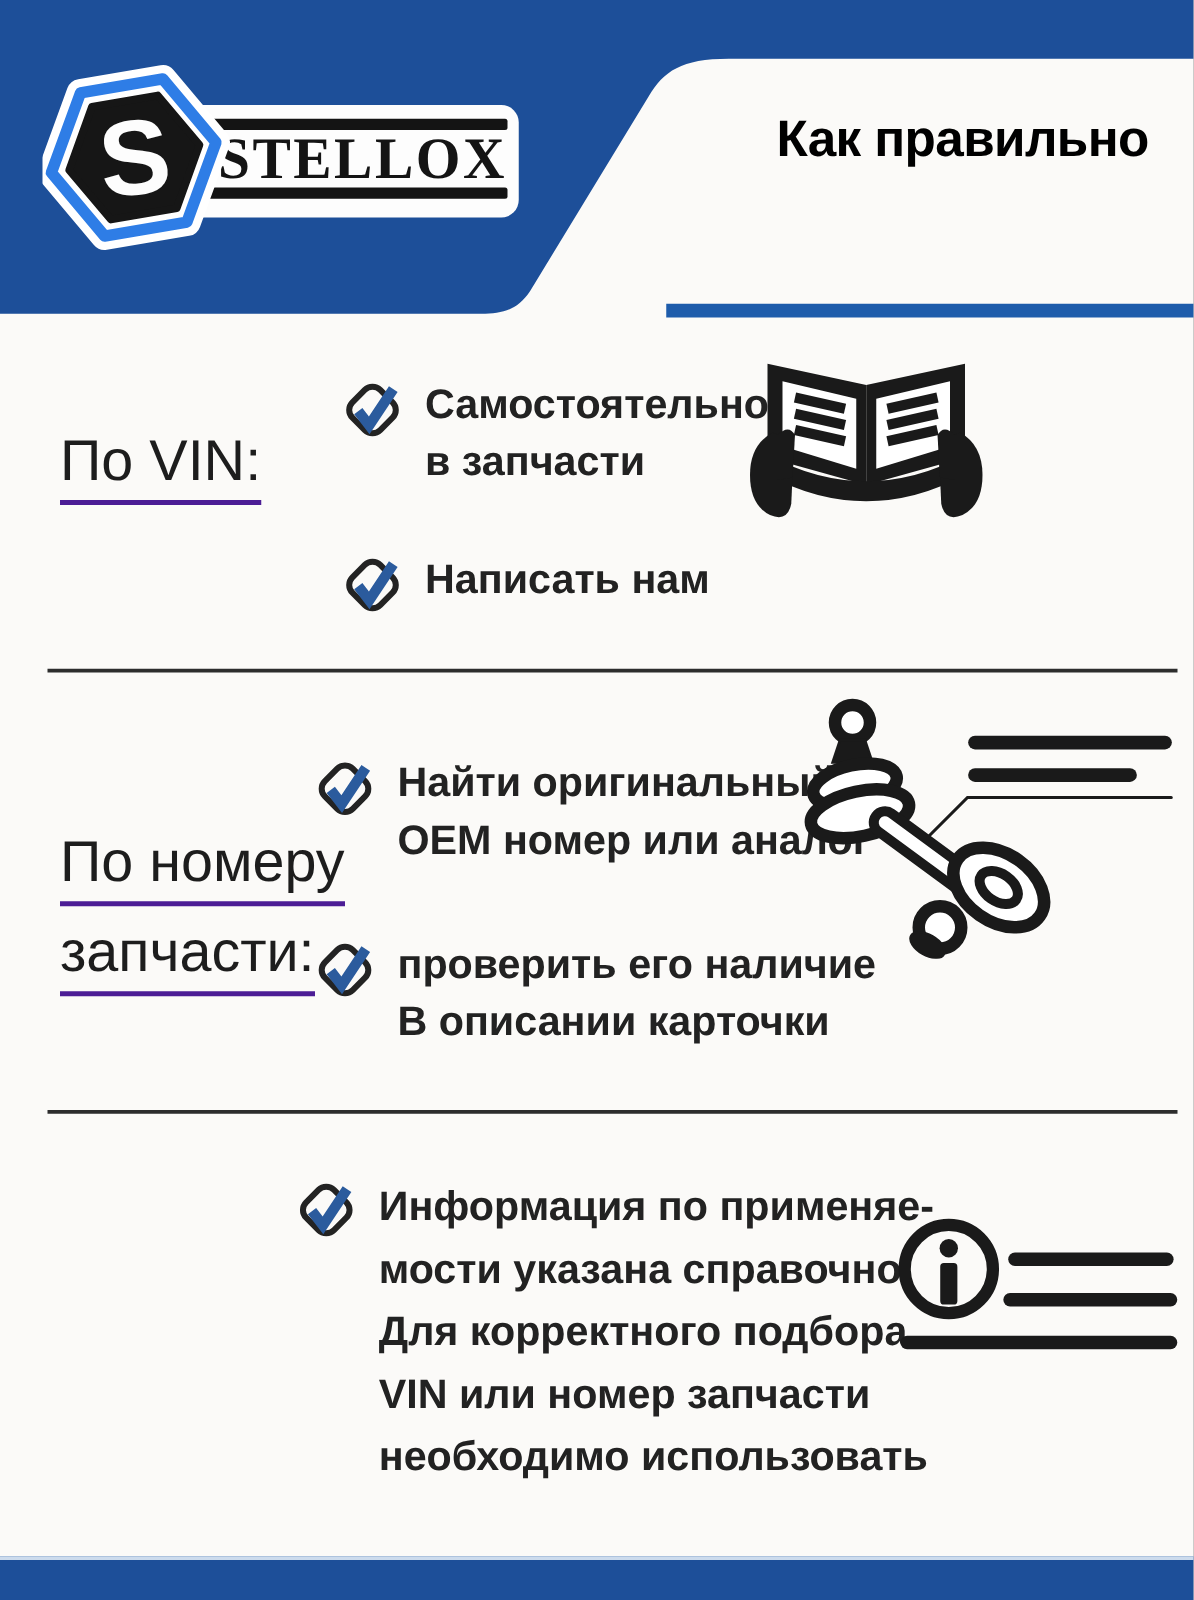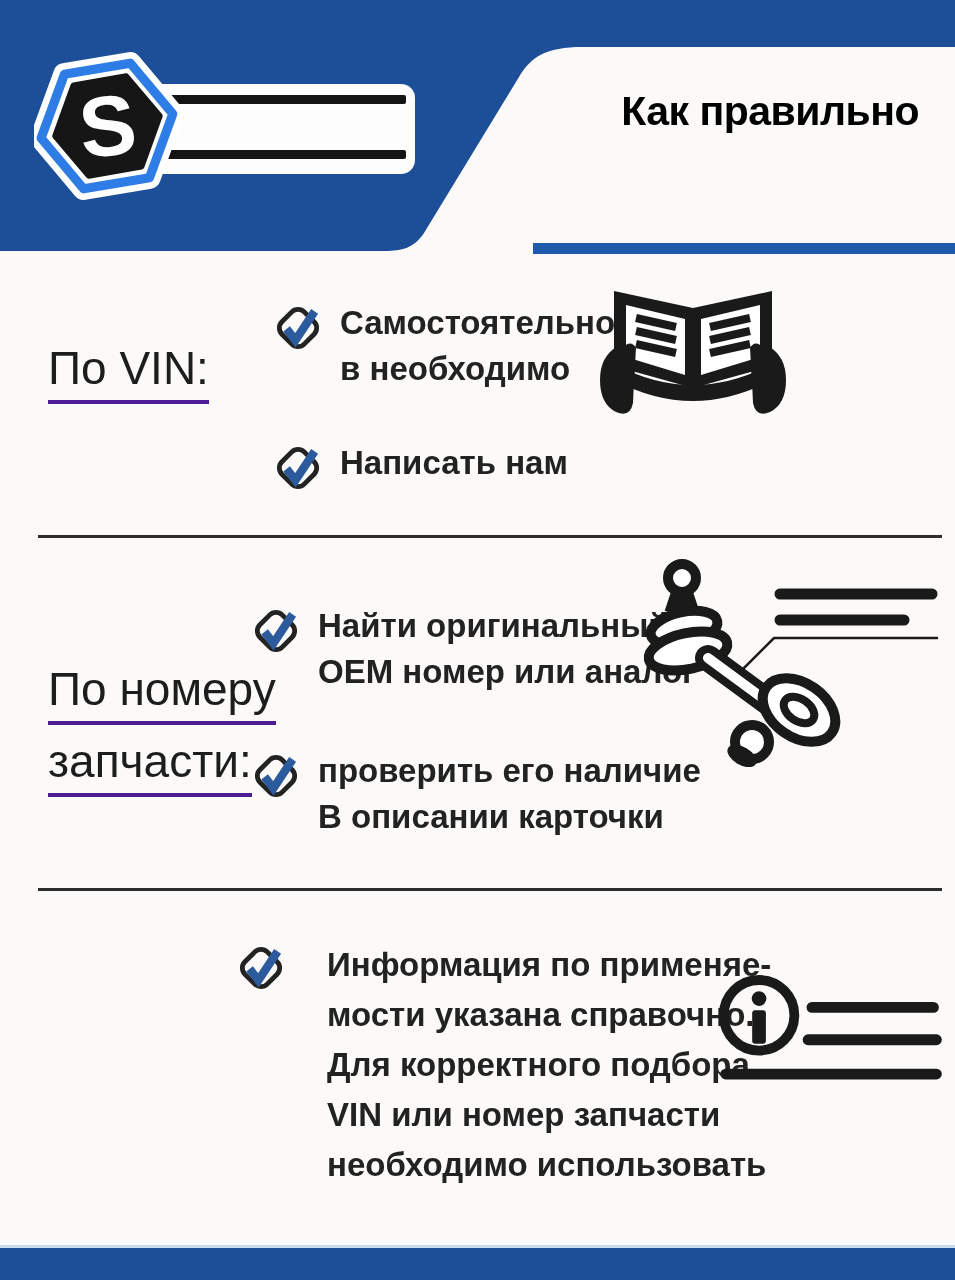--- a/index.html
+++ b/index.html
@@ -59,20 +59,21 @@
 <div class="page">
 
   <svg class="header-svg" viewBox="0 0 955 258" preserveAspectRatio="none">
     <path d="M0,0 H955 V47 H583 C545,47 531,57 519,77 L424,233 C414,248 402,251 385,251 H0 Z" fill="#1d4f99"></path>
   </svg>
 
   <div class="logo-wrap">
     <div class="logo-plate"></div>
     <div class="logo-bar top"></div>
     <div class="logo-bar bottom"></div>
+    <div class="logo-wordmark">STELLOX</div>
     <svg class="logo-hex" viewBox="0 0 150 152">
       <g>
         <polygon points="95,14 30,25 7,88 49,138 114,127 137,64" fill="#ffffff" stroke="#ffffff" stroke-width="22" stroke-linejoin="round"></polygon>
         <polygon points="95,14 30,25 7,88 49,138 114,127 137,64" fill="#ffffff" stroke="#2e7de6" stroke-width="9" stroke-linejoin="round"></polygon>
         <polygon points="91,27 39,36 21,86 54,125 106,116 124,66" fill="#161616" stroke="#161616" stroke-width="6" stroke-linejoin="round"></polygon>
         <text x="73" y="105" font-family="Liberation Sans, sans-serif" font-weight="700" font-size="84" fill="#fdfdfd" text-anchor="middle" transform="rotate(-6 73 78)">S</text>
       </g>
     </svg>
   </div>
 
@@ -85,21 +86,21 @@
     <div class="hline"><span>По VIN:</span></div>
   </div>
 
   <div class="item" style="left:270px; top:300px;">
     <svg class="check-icon" viewBox="0 0 64 64">
       <rect x="14" y="14" width="36" height="36" rx="10" transform="rotate(45 32 32)" fill="none" stroke="#232323" stroke-width="5.5"></rect>
       <path d="M19,33 L29,46 L51,13" fill="none" stroke="#2b5b9d" stroke-width="9.5" stroke-linejoin="miter"></path>
     </svg>
     <div class="item-text">
       <div>Самостоятельно</div>
-      <div>в необходимо</div>
+      <div>в запчасти</div>
     </div>
   </div>
 
   <div class="item" style="left:270px; top:440px;">
     <svg class="check-icon" viewBox="0 0 64 64">
       <rect x="14" y="14" width="36" height="36" rx="10" transform="rotate(45 32 32)" fill="none" stroke="#232323" stroke-width="5.5"></rect>
       <path d="M19,33 L29,46 L51,13" fill="none" stroke="#2b5b9d" stroke-width="9.5" stroke-linejoin="miter"></path>
     </svg>
     <div class="item-text">
       <div>Написать нам</div>
@@ -177,21 +178,21 @@
       <ellipse cx="167" cy="158" rx="40" ry="27" stroke-width="10" transform="rotate(35 167 158)"></ellipse>
       <ellipse cx="167" cy="158" rx="17" ry="11" stroke-width="8" transform="rotate(35 167 158)"></ellipse>
       <circle cx="120" cy="190" r="17" stroke-width="10"></circle>
       <ellipse cx="110" cy="204" rx="15" ry="8" fill="#1a1a1a" stroke-width="2" transform="rotate(30 110 204)"></ellipse>
     </g>
   </svg>
 
   <div class="rule" style="top:888px;"></div>
 
 
-  <div class="item" style="left:233px; top:940px;gap:24px;">
+  <div class="item" style="left:233px; top:940px;">
     <svg class="check-icon" viewBox="0 0 64 64">
       <rect x="14" y="14" width="36" height="36" rx="10" transform="rotate(45 32 32)" fill="none" stroke="#232323" stroke-width="5.5"></rect>
       <path d="M19,33 L29,46 L51,13" fill="none" stroke="#2b5b9d" stroke-width="9.5" stroke-linejoin="miter"></path>
     </svg>
     <div class="item-text loose">
       <div>Информация по применяе-</div>
       <div>мости указана справочно.</div>
       <div>Для корректного подбора</div>
       <div>VIN или номер запчасти</div>
       <div>необходимо использовать</div>

